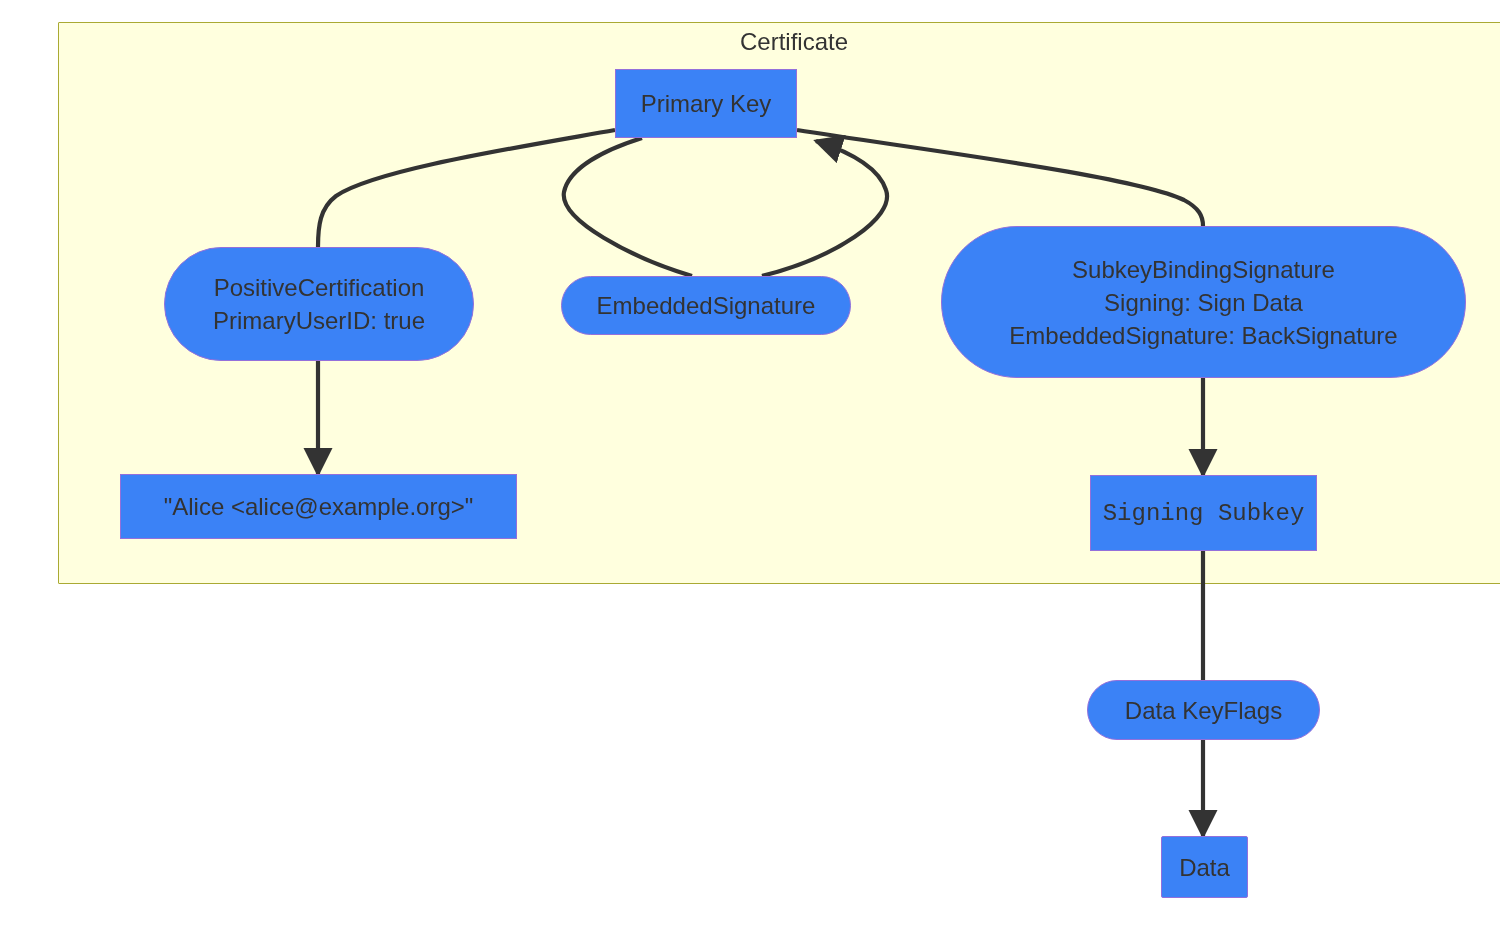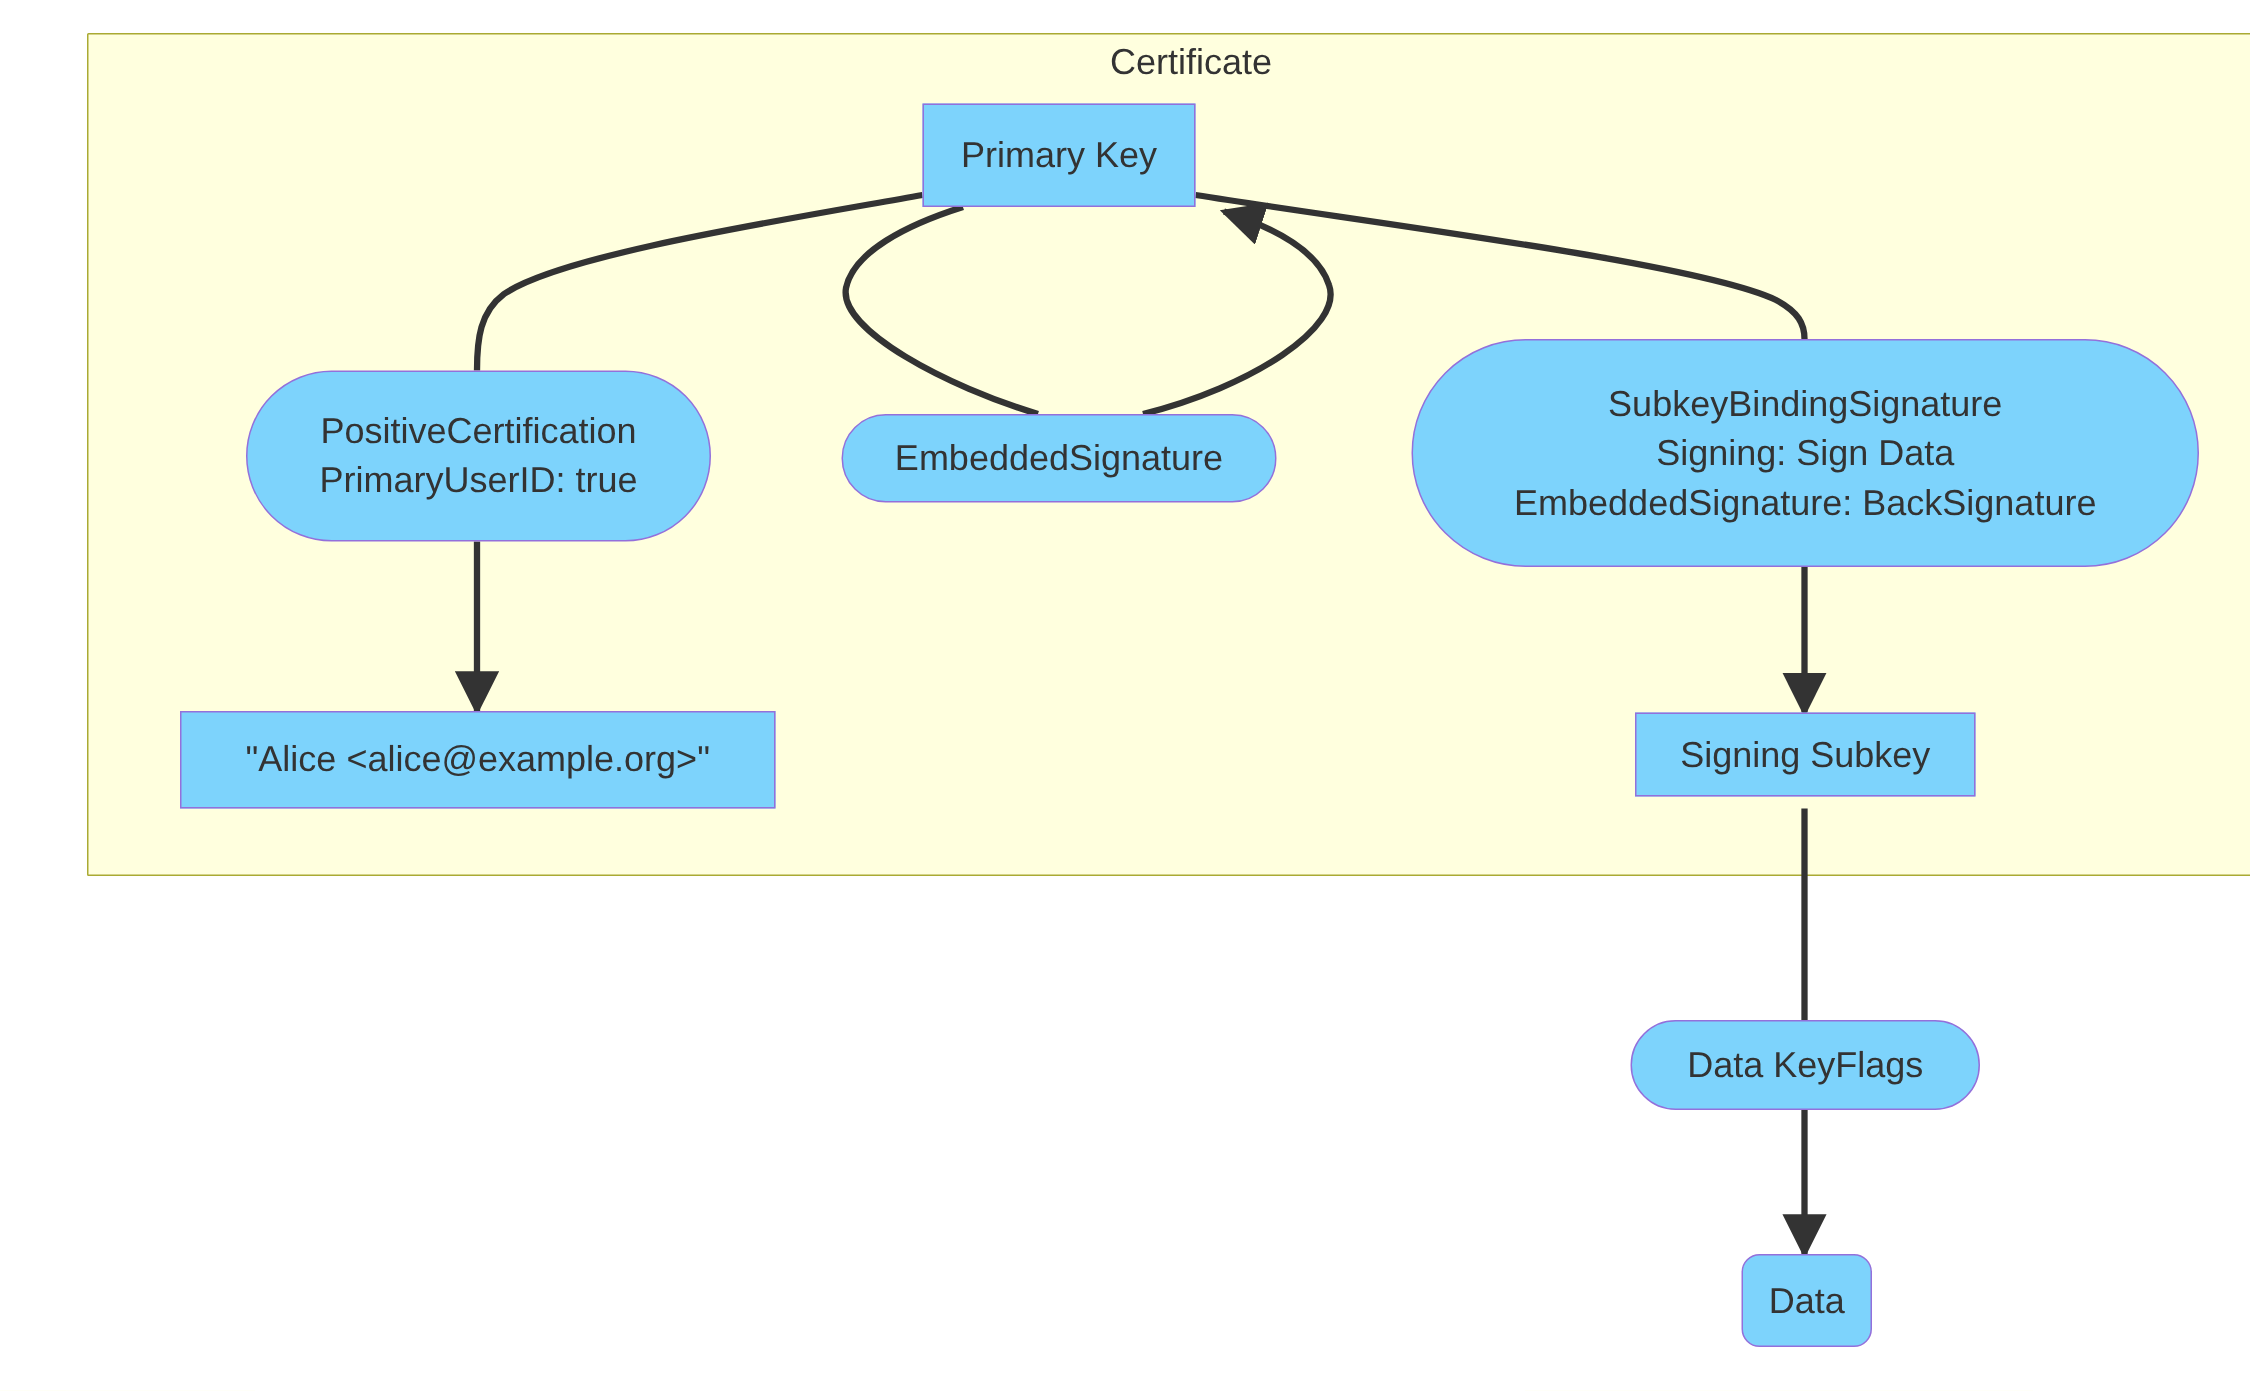--- a/index.html
+++ b/index.html
@@ -33,34 +33,34 @@
   .cluster-title {
     position: absolute;
     font-size: 24px;
     color: #333333;
     white-space: nowrap;
     text-align: center;
   }
   .node {
     position: absolute;
     box-sizing: border-box;
-    background: #7dd3fc;
+    background: #3b82f6;
     border: 1.7px solid #9370db;
     color: #333333;
     font-size: 24px;
     line-height: 33px;
     display: flex;
     align-items: center;
     justify-content: center;
     text-align: center;
     white-space: pre-line;
     z-index: 4;
   }
   .node.rect { border-radius: 0; }
-  .node.round { border-radius: 12px; }
+  .node.round { border-radius: 2px; }
   .node.stadium { border-radius: 999px; }
 </style>
 </head>
 <body>
 
 <div id="canvas">
 
   <div class="cluster-box" style="left:14px; top:22px; width:1472px; height:562px;"></div>
   <div class="cluster-title" style="left:14px; top:28px; width:1472px;">Certificate</div>
 
@@ -96,19 +96,19 @@
 PrimaryUserID: true</div>
 
   <div class="node stadium" style="left:517px; top:276px; width:290px; height:59px;">EmbeddedSignature</div>
 
   <div class="node stadium" style="left:897px; top:226px; width:525px; height:152px;">SubkeyBindingSignature
 Signing: Sign Data
 EmbeddedSignature: BackSignature</div>
 
   <div class="node rect" style="left:76px; top:474px; width:397px; height:65px;">"Alice &lt;alice@example.org&gt;"</div>
 
-  <div class="node rect" style="left:1046px; top:475px; width:227px; height:56px;">Signing Subkey</div>
+  <div class="node rect" style="left:1046px; top:475px; width:227px; height:76px;font-family:Liberation Mono, monospace;">Signing Subkey</div>
 
   <div class="node stadium" style="left:1043px; top:680px; width:233px; height:60px;">Data KeyFlags</div>
 
   <div class="node round" style="left:1117px; top:836px; width:87px; height:62px;">Data</div>
 
 </div>
 
 </body></html>

